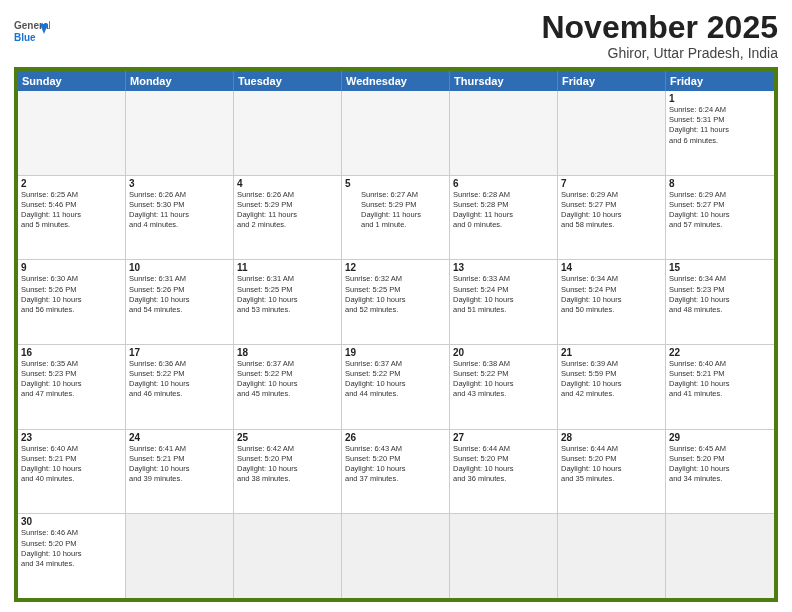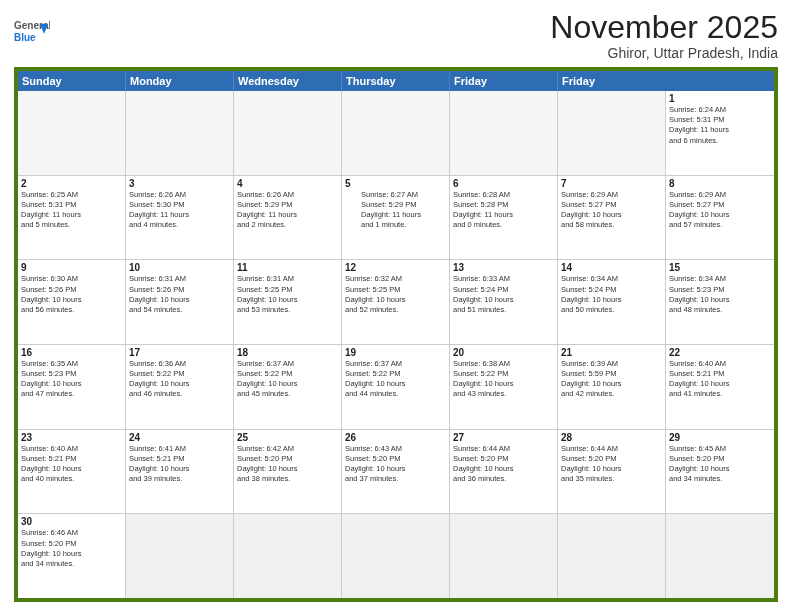--- a/index.html
+++ b/index.html
@@ -31,21 +31,21 @@
     }
     .logo-icon {
       width: 36px;
       height: 36px;
     }
     .title-block {
       text-align: right;
     }
     .month-title {
       font-size: 32px;
-      font-weight: normal;
+      font-weight: bold;
       color: #222;
       line-height: 1.1;
     }
     .location {
       font-size: 14px;
       color: #444;
     }
     .calendar {
       flex: 1;
       display: flex;
@@ -118,20 +118,21 @@
     <div class="title-block">
       <div class="month-title">November 2025</div>
       <div class="location">Ghiror, Uttar Pradesh, India</div>
     </div>
   </div>
 
   <div class="calendar">
     <div class="cal-header">
       <div class="cal-header-cell">Sunday</div>
       <div class="cal-header-cell">Monday</div>
+      <div class="cal-header-cell">Tuesday</div>
       <div class="cal-header-cell">Wednesday</div>
       <div class="cal-header-cell">Thursday</div>
       <div class="cal-header-cell">Friday</div>
       <div class="cal-header-cell">Friday</div>
     </div>
     <div class="cal-body" id="cal-body">
     <div class="cal-row">
           <div class="cal-cell empty"></div>
           <div class="cal-cell empty"></div>
           <div class="cal-cell empty"></div>
@@ -143,21 +144,21 @@
             <div class="cell-info" style="white-space: pre-line;">Sunrise: 6:24 AM
 Sunset: 5:31 PM
 Daylight: 11 hours
 and 6 minutes.</div>
           </div>
         </div>
         <div class="cal-row">
           <div class="cal-cell">
             <span class="day-num">2</span>
             <div class="cell-info" style="white-space: pre-line;">Sunrise: 6:25 AM
-Sunset: 5:31 PM
+Sunset: 5:46 PM
 Daylight: 11 hours
 and 5 minutes.</div>
           </div>
           <div class="cal-cell">
             <span class="day-num">3</span>
             <div class="cell-info" style="white-space: pre-line;">Sunrise: 6:26 AM
 Sunset: 5:30 PM
 Daylight: 11 hours
 and 4 minutes.</div>
           </div>

